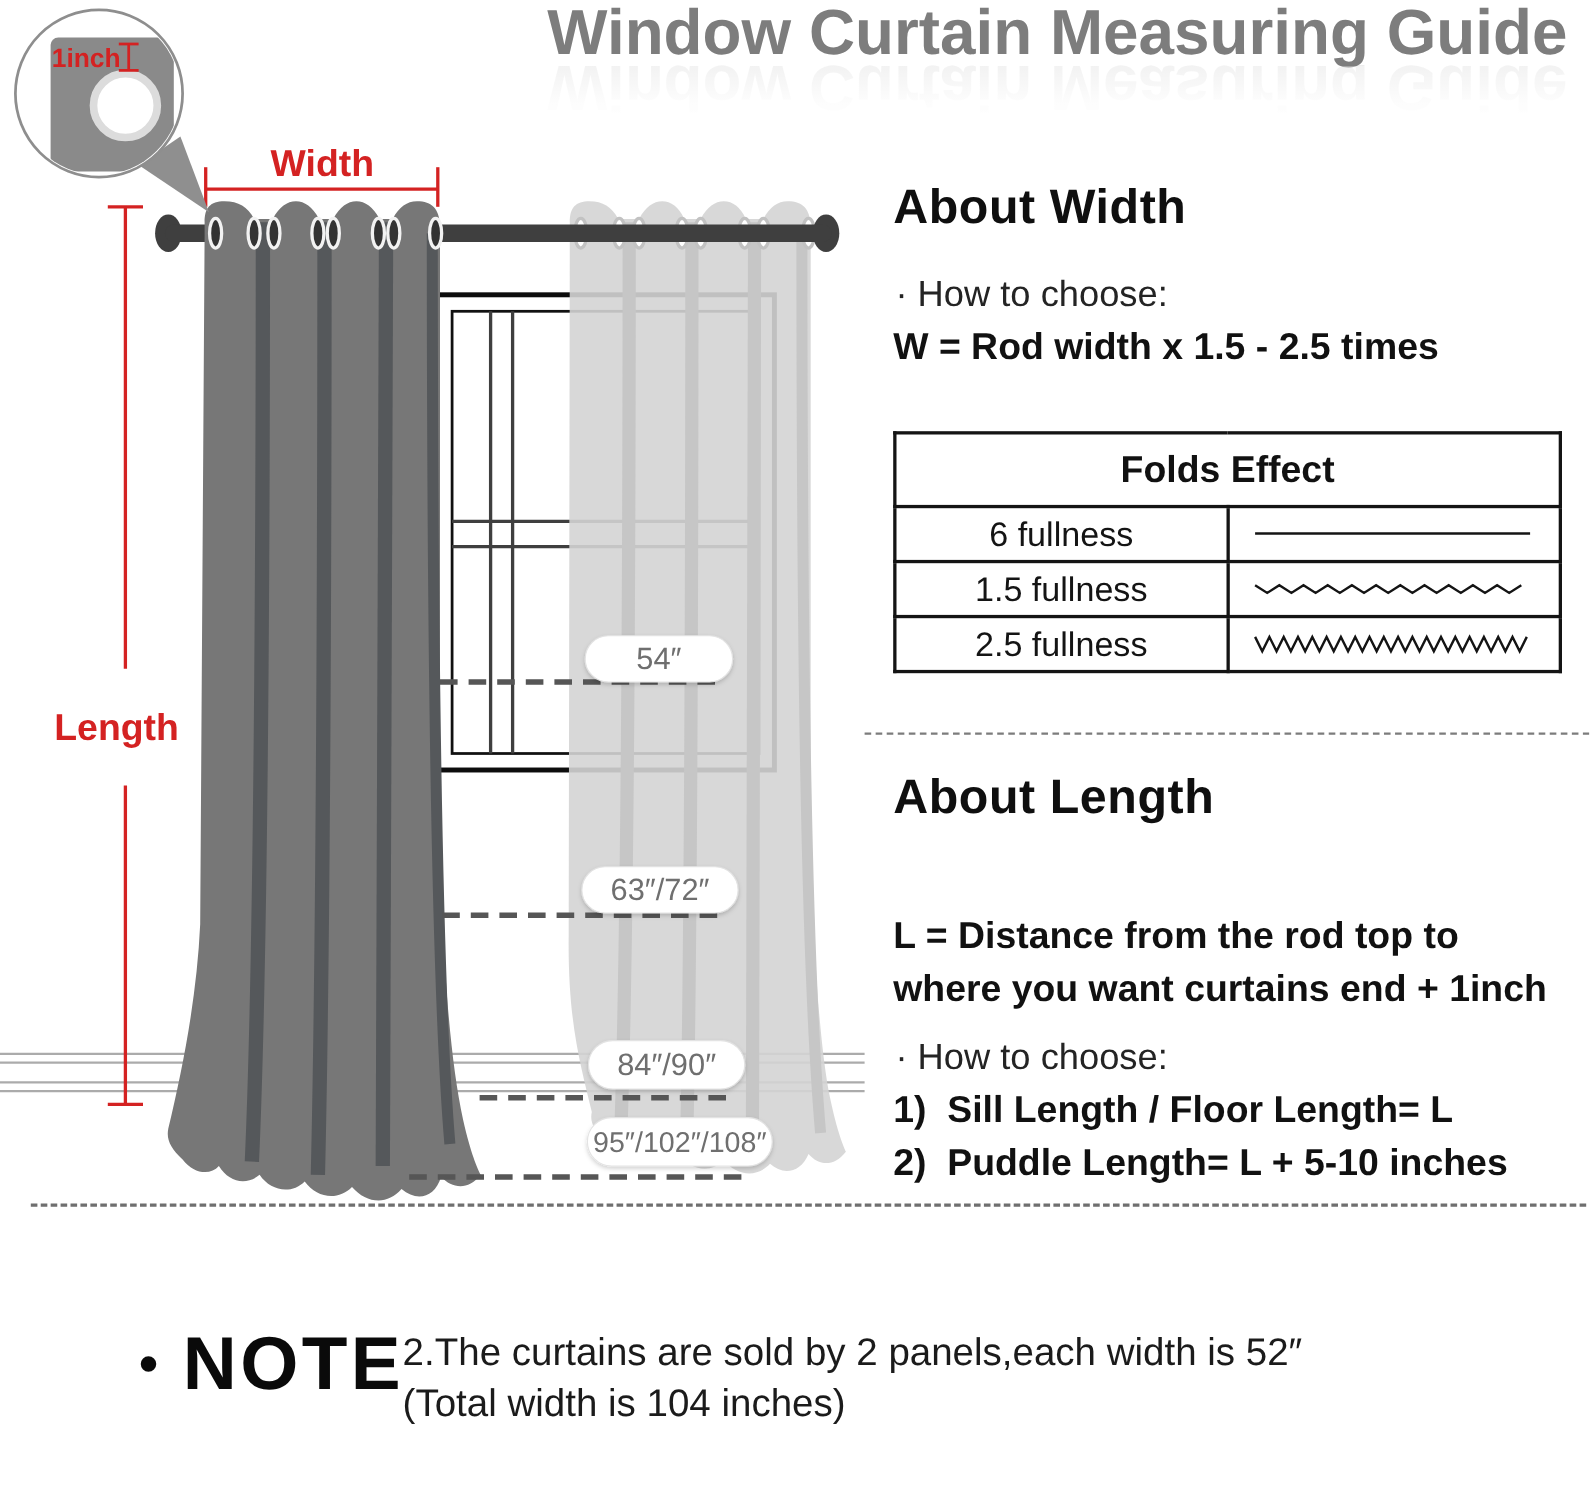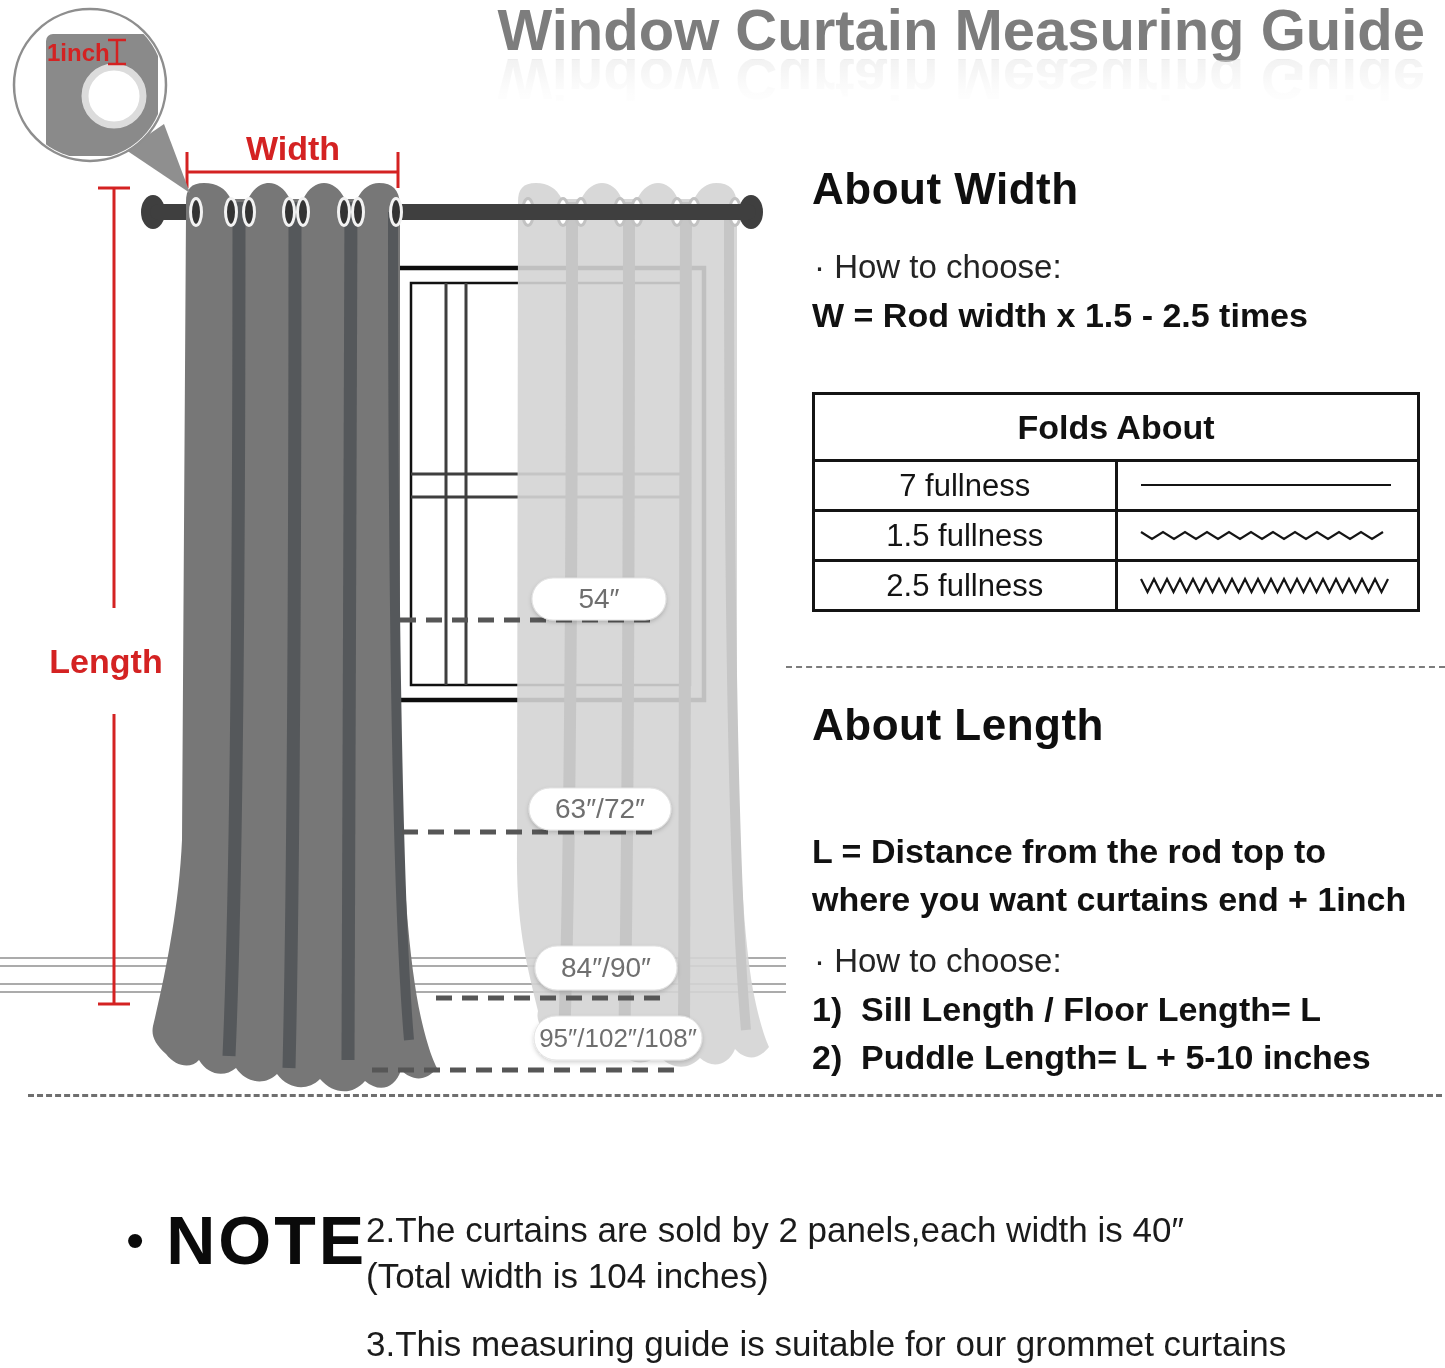--- a/index.html
+++ b/index.html
@@ -181,24 +181,24 @@
     </g>
   </svg>
 
   <h2 class="sec abs" style="left:812px;top:164px;">About Width</h2>
   <div class="bullet-line abs" style="left:814px;top:248px;">· How to choose:</div>
   <div class="formula abs" style="left:812px;top:296px;">W = Rod width x 1.5 - 2.5 times</div>
 
   <table class="folds-table abs" style="left:812px;top:392px;width:608px;">
     <tbody>
         <tr>
-      <th colspan="2">Folds About</th>
+      <th colspan="2">Folds Effect</th>
     </tr>
     <tr>
-      <td style="width:277px;">7 fullness</td>
+      <td style="width:277px;">6 fullness</td>
       <td style="width:331px;">
         <svg width="262" height="22" viewBox="0 0 262 22">
           <line x1="5" y1="11" x2="255" y2="11" stroke="#141414" stroke-width="2.2"></line>
         </svg>
       </td>
     </tr>
     <tr>
       <td>1.5 fullness</td>
       <td>
         <svg width="262" height="22" viewBox="0 0 262 22">
@@ -225,17 +225,16 @@
   <div class="bullet-line abs" style="left:814px;top:942px;">· How to choose:</div>
   <div class="formula abs" style="left:812px;top:990px;">1)  Sill Length / Floor Length= L</div>
   <div class="formula abs" style="left:812px;top:1038px;">2)  Puddle Length= L + 5-10 inches</div>
 
   <div class="sep-dashed big" style="left:28px;top:1094px;width:1414px;"></div>
 
   <div class="note-head" style="left:126px;top:1206px;">
     <span class="note-dot">•</span>
     <span class="note-word">NOTE</span>
   </div>
-  <div class="note-line" style="left:366px;top:1210px;">2.The curtains are sold by 2 panels,each width is 40″</div>
+  <div class="note-line" style="left:366px;top:1210px;">2.The curtains are sold by 2 panels,each width is 52″</div>
   <div class="note-line" style="left:366px;top:1256px;">(Total width is 104 inches)</div>
-  <div class="note-line" style="left:366px;top:1324px;">3.This measuring guide is suitable for our grommet curtains</div>
 
 </div>
 
 </body></html>

